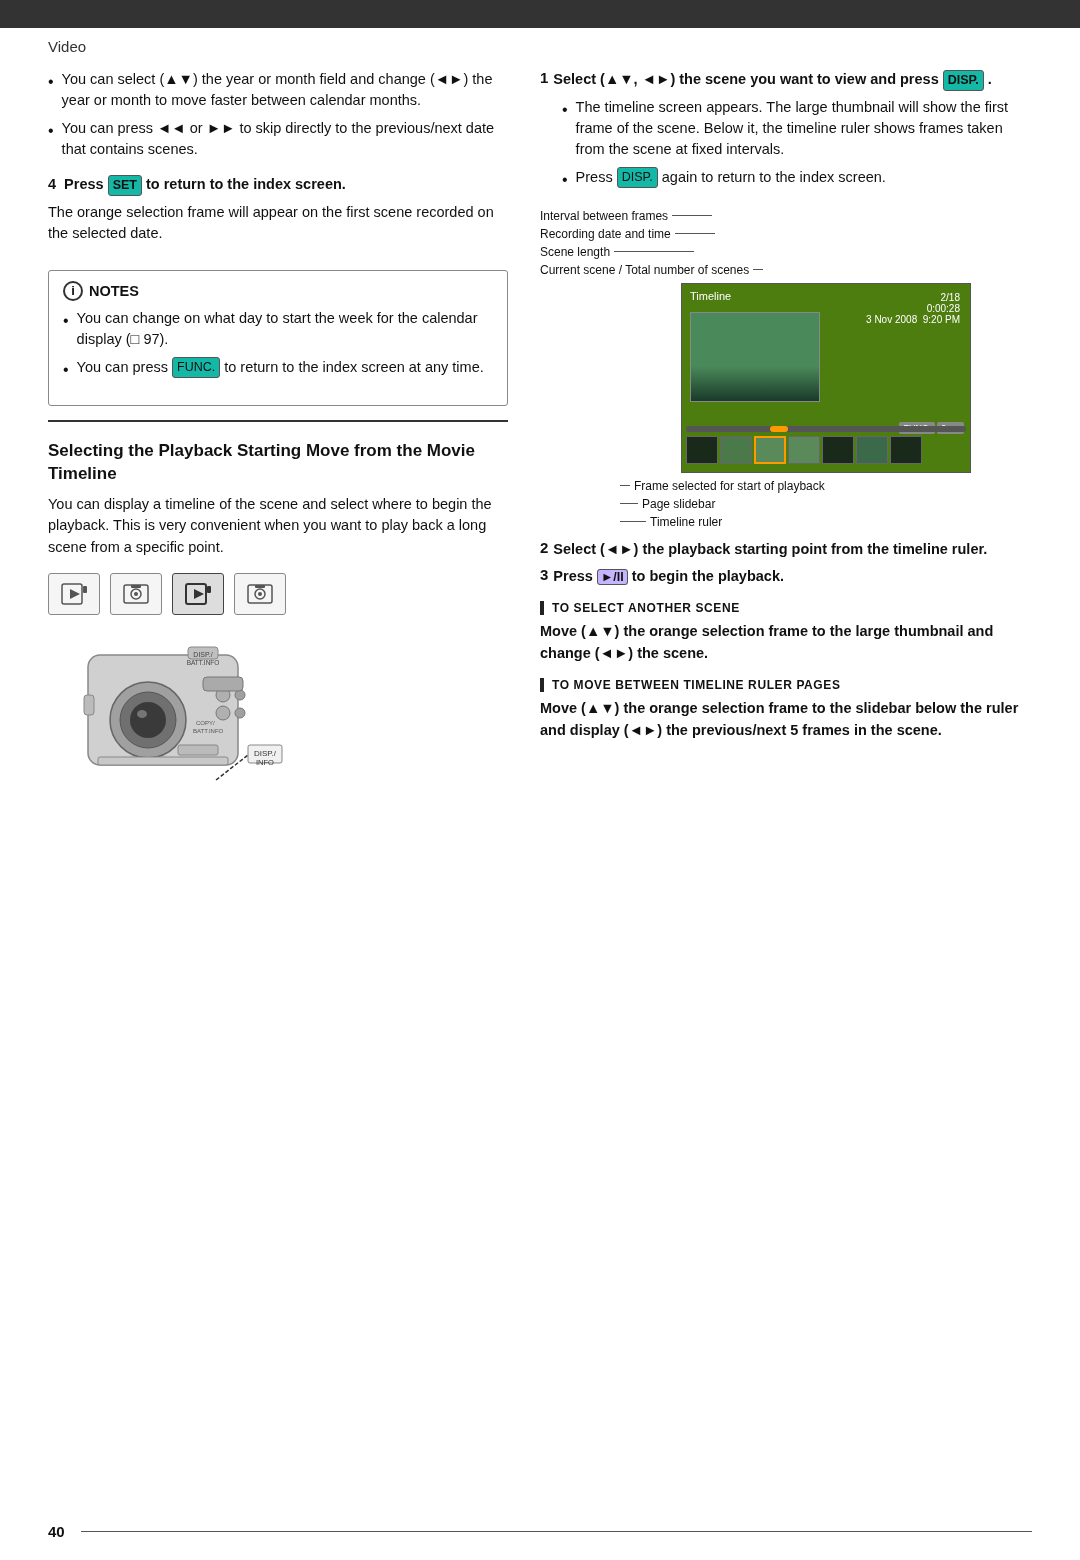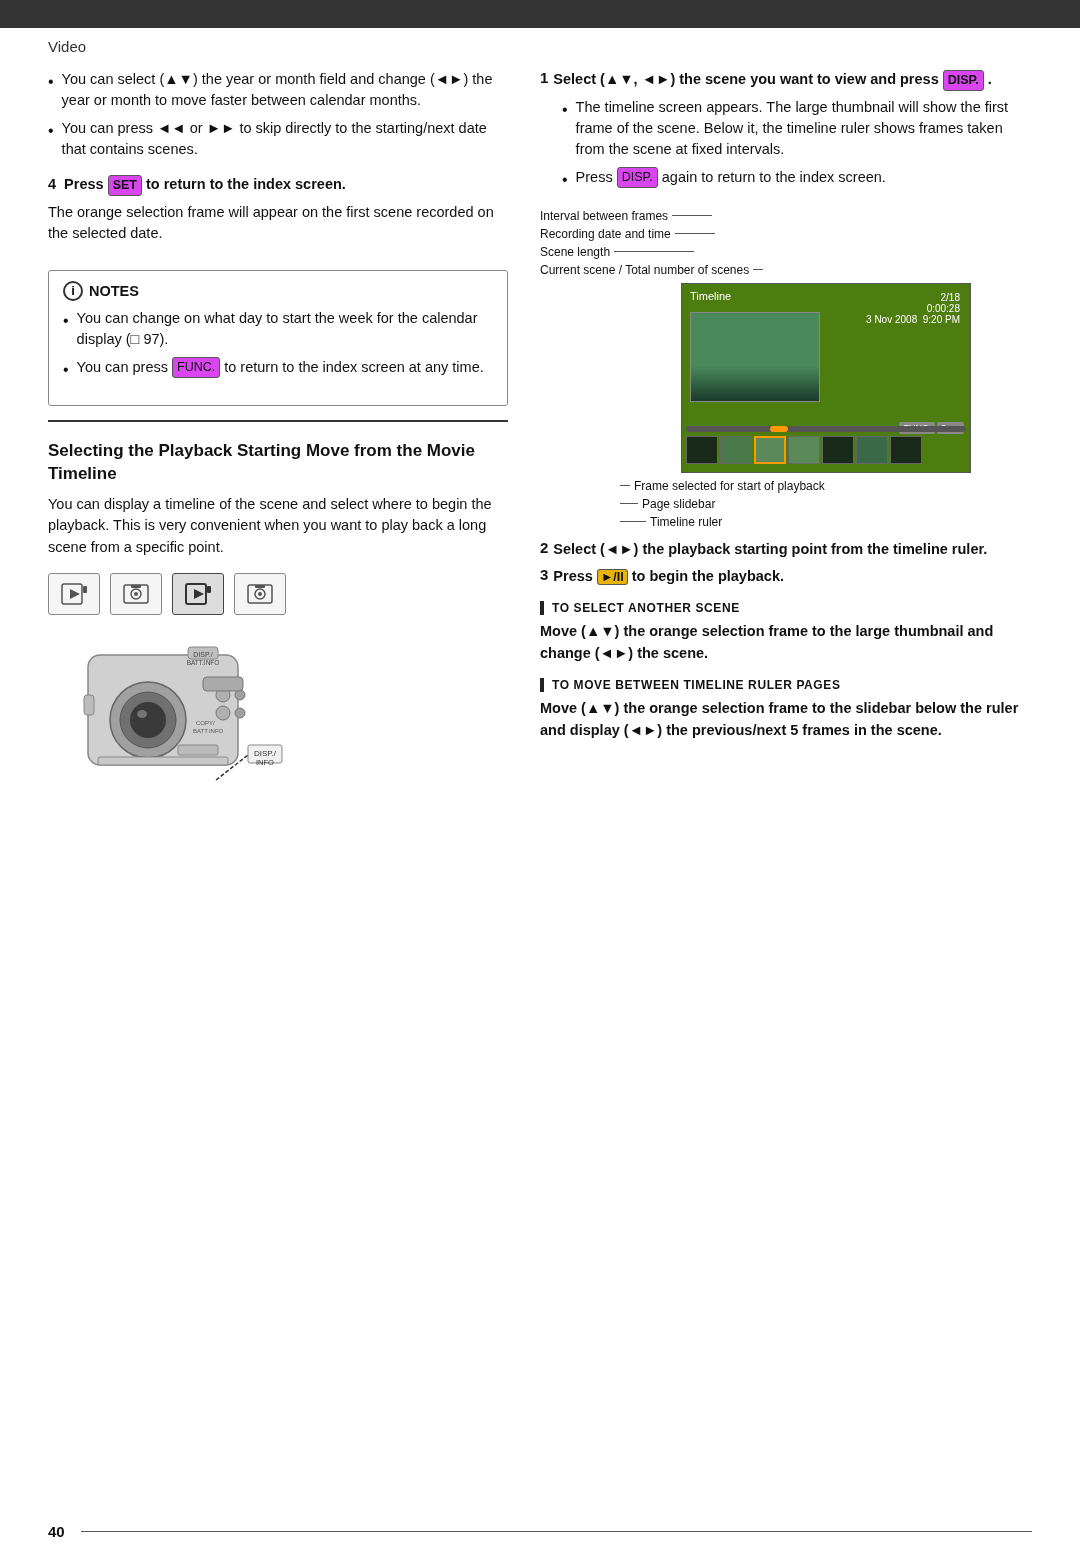--- a/index.html
+++ b/index.html
@@ -154,21 +154,21 @@
       font-size: 14.5px;
       line-height: 1.45;
     }
     .inline-btn {
       display: inline-block;
       border: 1.5px solid #555;
       border-radius: 3px;
       padding: 0 4px;
       font-size: 12.5px;
       font-family: Arial;
-      background: #d946ef;
+      background: #14b8a6;
       line-height: 1.5;
       vertical-align: middle;
     }
     .to-section-label {
       font-size: 12px;
       font-variant: small-caps;
       font-weight: bold;
       letter-spacing: 0.05em;
       border-left: 4px solid #222;
       padding-left: 8px;
@@ -330,21 +330,21 @@
 
   <div class="left-col">
 
     <ul class="bullet-list">
       <li class="bullet-item">
         <span class="bullet-dot">•</span>
         <span>You can select (▲▼) the year or month field and change (◄►) the year or month to move faster between calendar months.</span>
       </li>
       <li class="bullet-item">
         <span class="bullet-dot">•</span>
-        <span>You can press ◄◄ or ►► to skip directly to the starting/next date that contains scenes.</span>
+        <span>You can press ◄◄ or ►► to skip directly to the previous/next date that contains scenes.</span>
       </li>
     </ul>
 
     <div class="step-row">
       <div>
         <div class="step-heading">
           4&nbsp;&nbsp;Press <span class="inline-btn">SET</span> to return to the index screen.
         </div>
         <div class="step-body">The orange selection frame will appear on the first scene recorded on the selected date.</div>
       </div>
@@ -540,21 +540,21 @@
     <div class="step-row" style="margin-bottom:6px;">
       <span class="step-num">2</span>
       <div class="step-content">
         <strong>Select (◄►) the playback starting point from the timeline ruler.</strong>
       </div>
     </div>
 
     <div class="step-row" style="margin-bottom:10px;">
       <span class="step-num">3</span>
       <div class="step-content">
-        <strong>Press <span style="border:1.5px solid #555; border-radius:3px; padding:0 3px; font-size:12.5px; background:#eab308;">►/II</span> to begin the playback.</strong>
+        <strong>Press <span style="border:1.5px solid #555; border-radius:3px; padding:0 3px; font-size:12.5px; background:#c4b5fd;">►/II</span> to begin the playback.</strong>
       </div>
     </div>
 
     <span class="to-section-label">
       <span>TO SELECT ANOTHER SCENE</span>
     </span>
     <div class="move-instruction">Move (▲▼) the orange selection frame to the large thumbnail and change (◄►) the scene.</div>
 
     <span class="to-section-label">
       <span>TO MOVE BETWEEN TIMELINE RULER PAGES</span>

